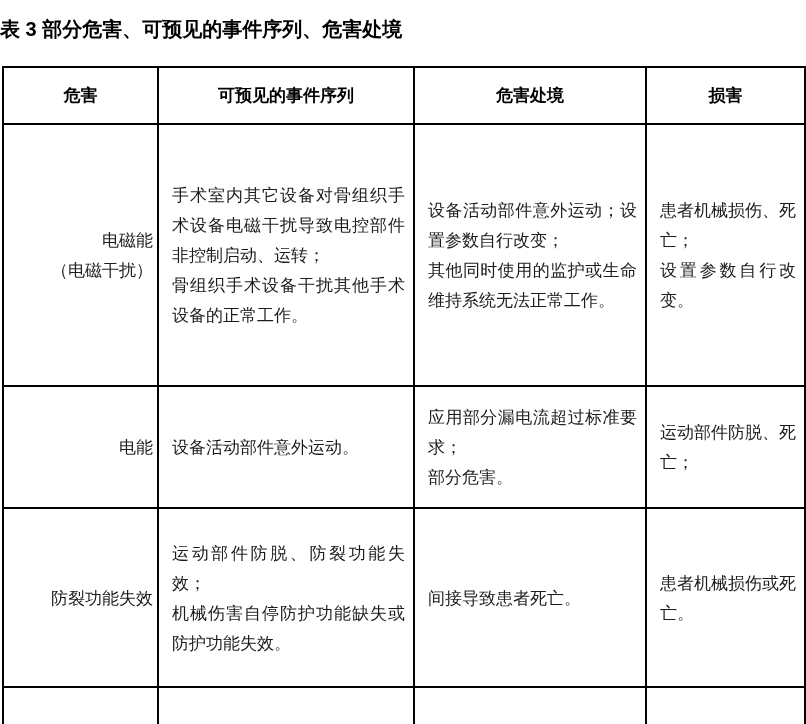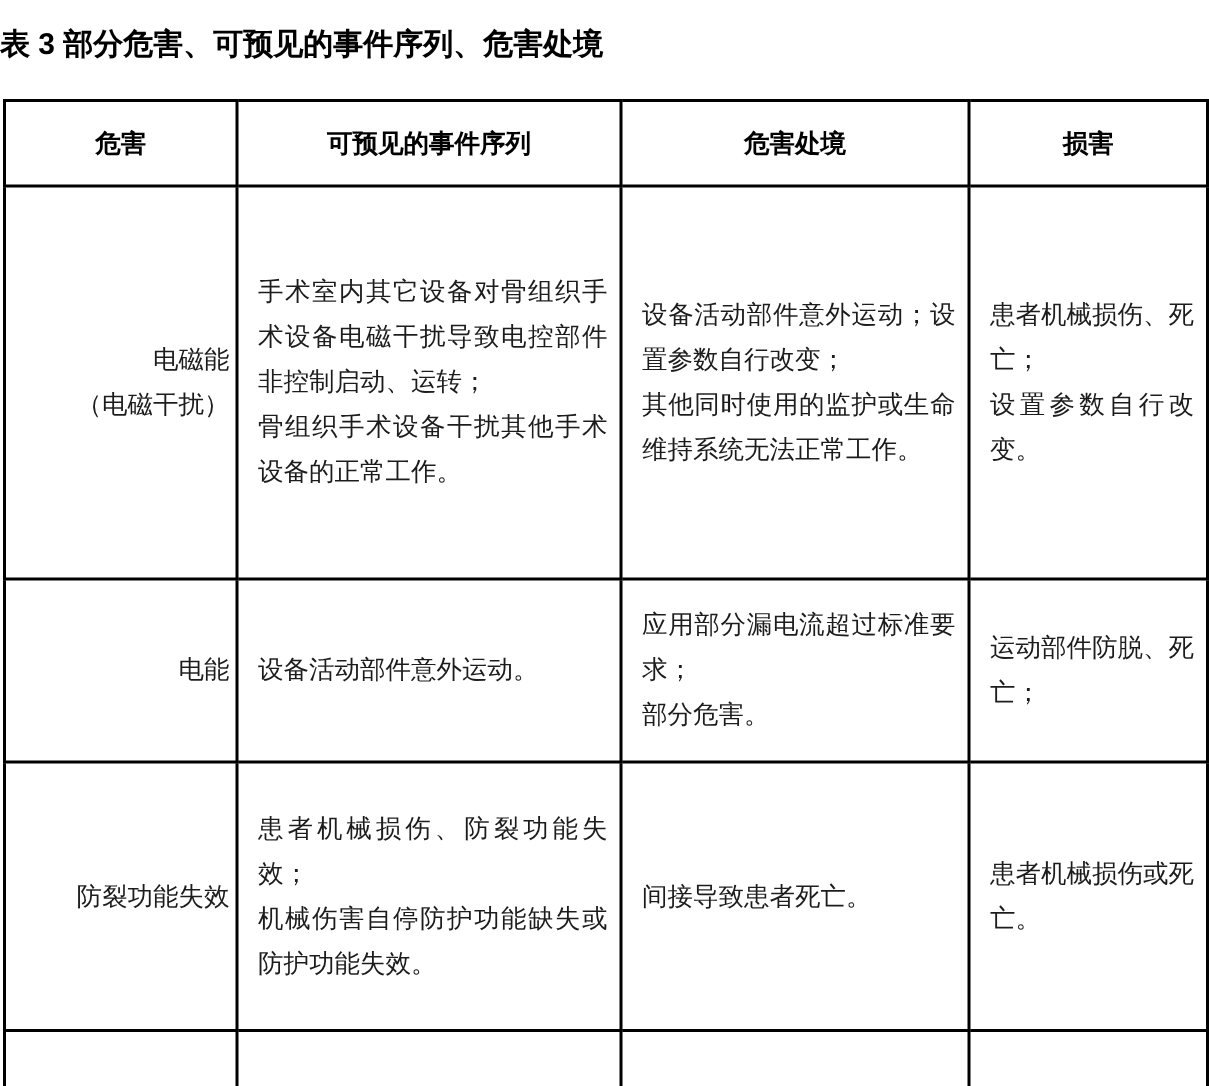--- a/index.html
+++ b/index.html
@@ -114,21 +114,21 @@
         </td>
         <td class="text-cell">
           <div class="para">运动部件防脱、死亡；</div>
         </td>
       </tr>
       <tr class="r3">
         <td class="hazard-cell">
           <div class="para">防裂功能失效</div>
         </td>
         <td class="text-cell">
-          <div class="para">患者机械损伤、防裂功能失效；</div>
+          <div class="para">运动部件防脱、防裂功能失效；</div>
           <div class="para">机械伤害自停防护功能缺失或防护功能失效。</div>
         </td>
         <td class="text-cell">
           <div class="para">间接导致患者死亡。</div>
         </td>
         <td class="text-cell">
           <div class="para">患者机械损伤或死亡。</div>
         </td>
       </tr>
       <tr class="r4">

